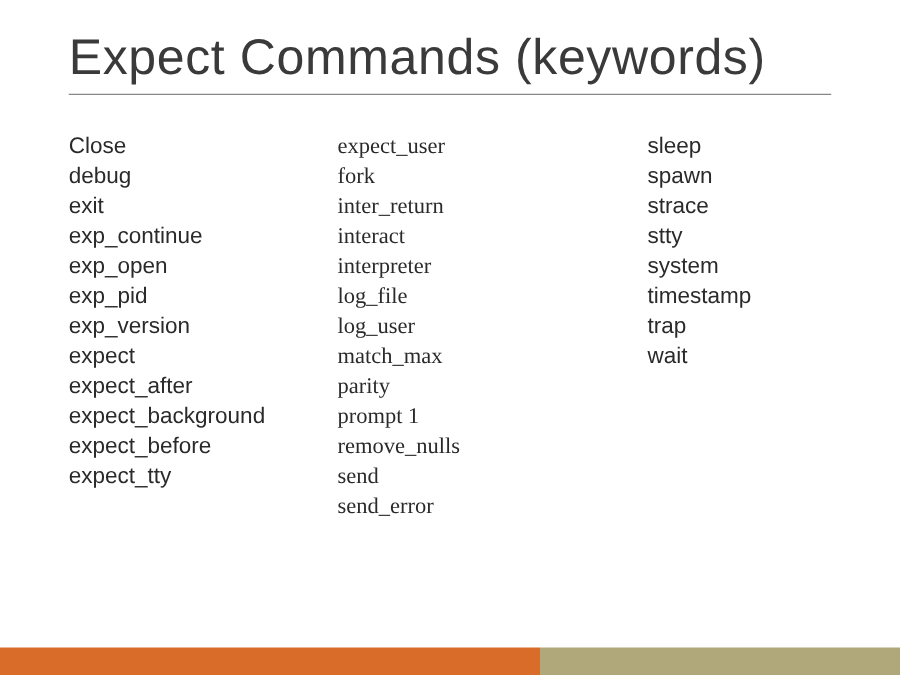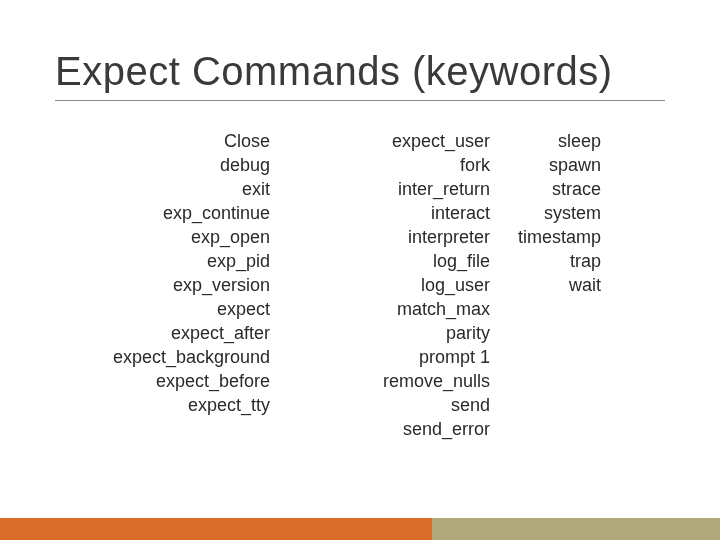--- a/index.html
+++ b/index.html
@@ -11,48 +11,47 @@
       width: 720px;
       height: 540px;
       background: #ffffff;
       font-family: "Segoe UI", "Helvetica Neue", Arial, sans-serif;
       position: relative;
       overflow: hidden;
     }
     .slide {
       width: 100%;
       height: 100%;
-      padding: 49px 55px 0 55px;
+      padding: 24px 55px 0 55px;
       position: relative;
     }
     .title {
       font-size: 40px;
       font-weight: 300;
       color: #3a3a3a;
       letter-spacing: 0.5px;
       border-bottom: 1px solid #888;
       padding-bottom: 6px;
       margin-bottom: 28px;
     }
     .columns {
       display: flex;
       gap: 0;
     }
     .col {
       flex: 0 0 auto;
     }
     .col-1 { width: 215px; }
-    .col-2 { width: 220px; }
+    .col-2 { width: 220px; font-family: Liberation Serif, serif; }
     .col-3 { width: auto; margin-left: 28px; }
     .item {
       font-size: 18px;
       line-height: 24px;
       color: #2a2a2a;
       font-weight: 400;
-      text-align: right;
     }
     .footer-bar {
       position: absolute;
       left: 0;
       bottom: 0;
       width: 100%;
       height: 22px;
       display: flex;
     }
     .footer-orange {
@@ -101,20 +100,21 @@
       <div class="item">prompt 1</div>
       <div class="item">remove_nulls</div>
       <div class="item">send</div>
       <div class="item">send_error</div>
     </div>
 
     <div class="col col-3">
       <div class="item">sleep</div>
       <div class="item">spawn</div>
       <div class="item">strace</div>
+      <div class="item">stty</div>
       <div class="item">system</div>
       <div class="item">timestamp</div>
       <div class="item">trap</div>
       <div class="item">wait</div>
     </div>
   </div>
 </div>
 
 <div class="footer-bar">
   <div class="footer-orange"></div>

